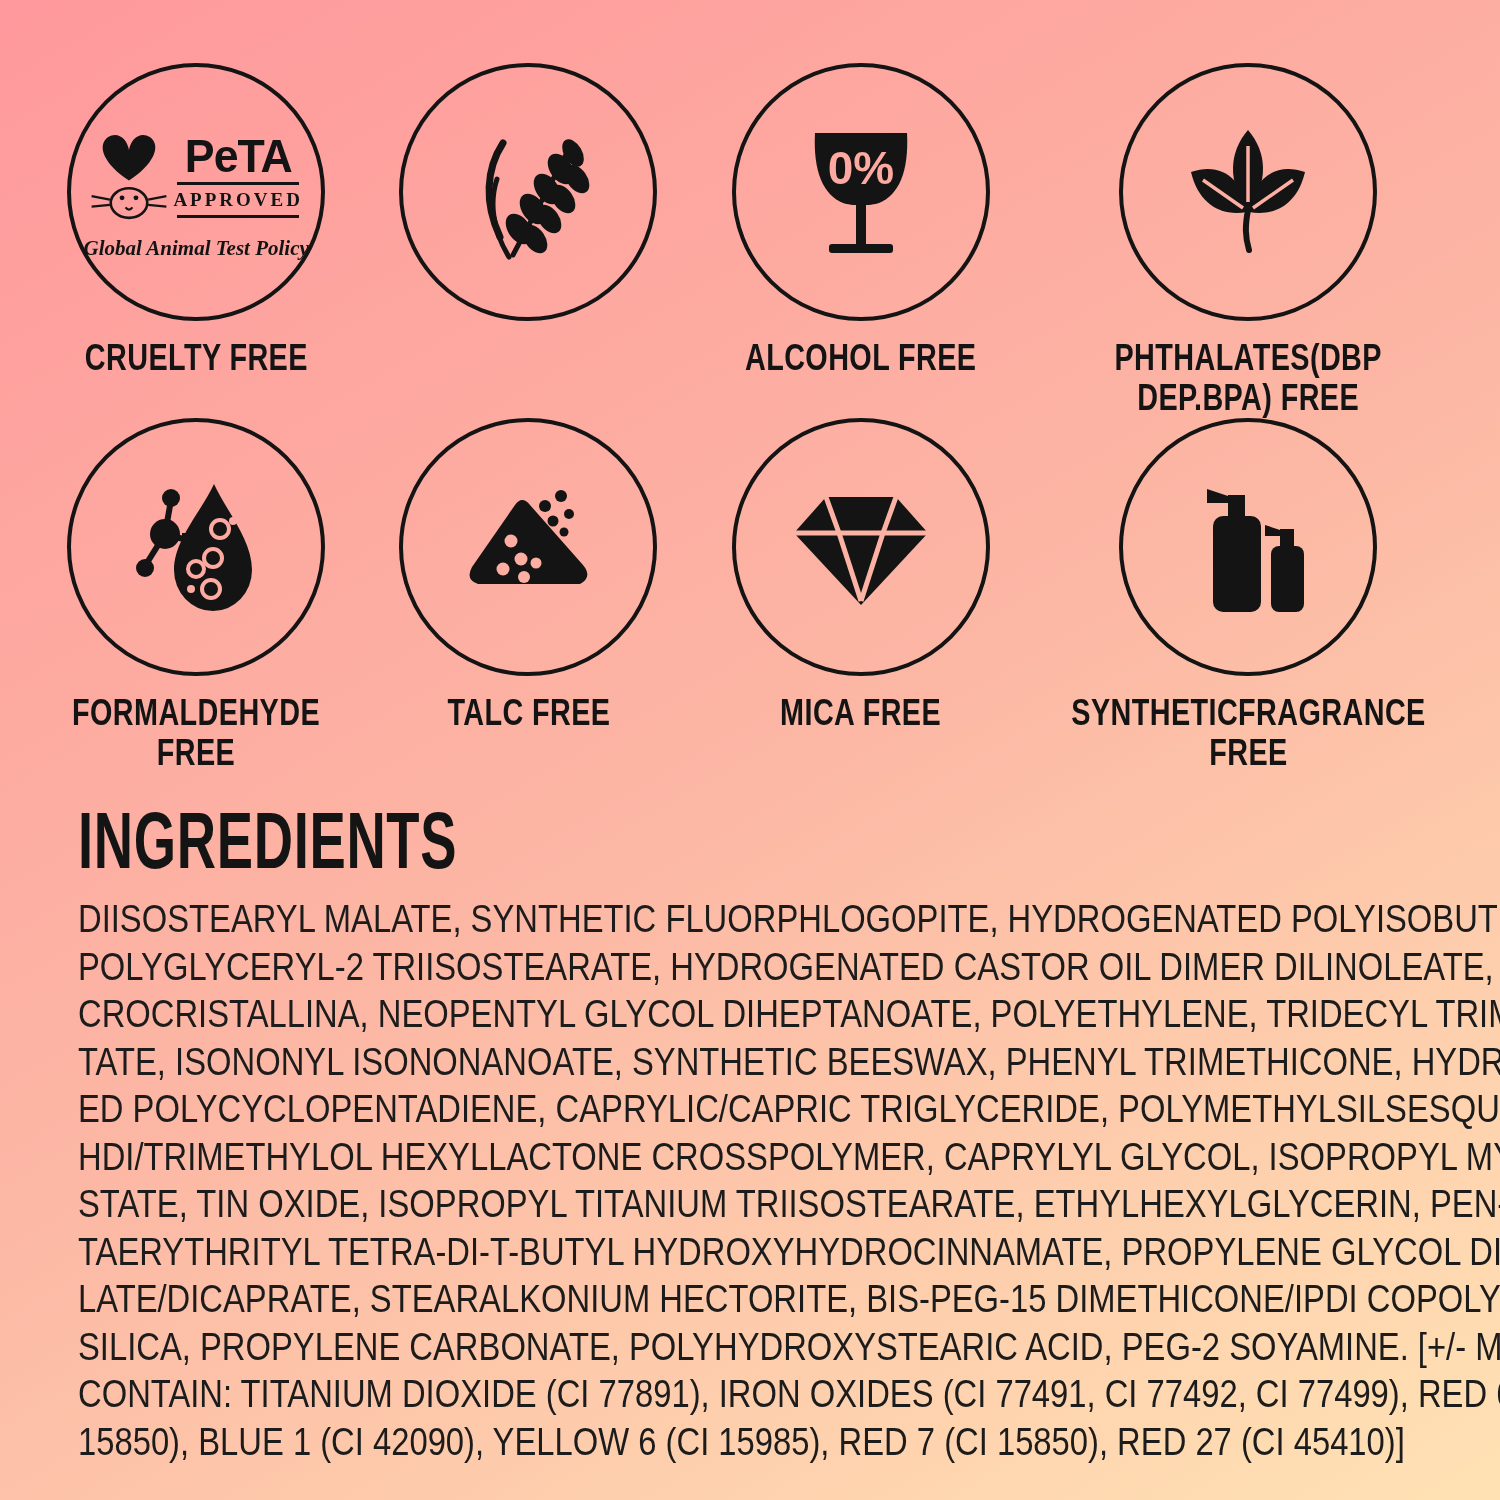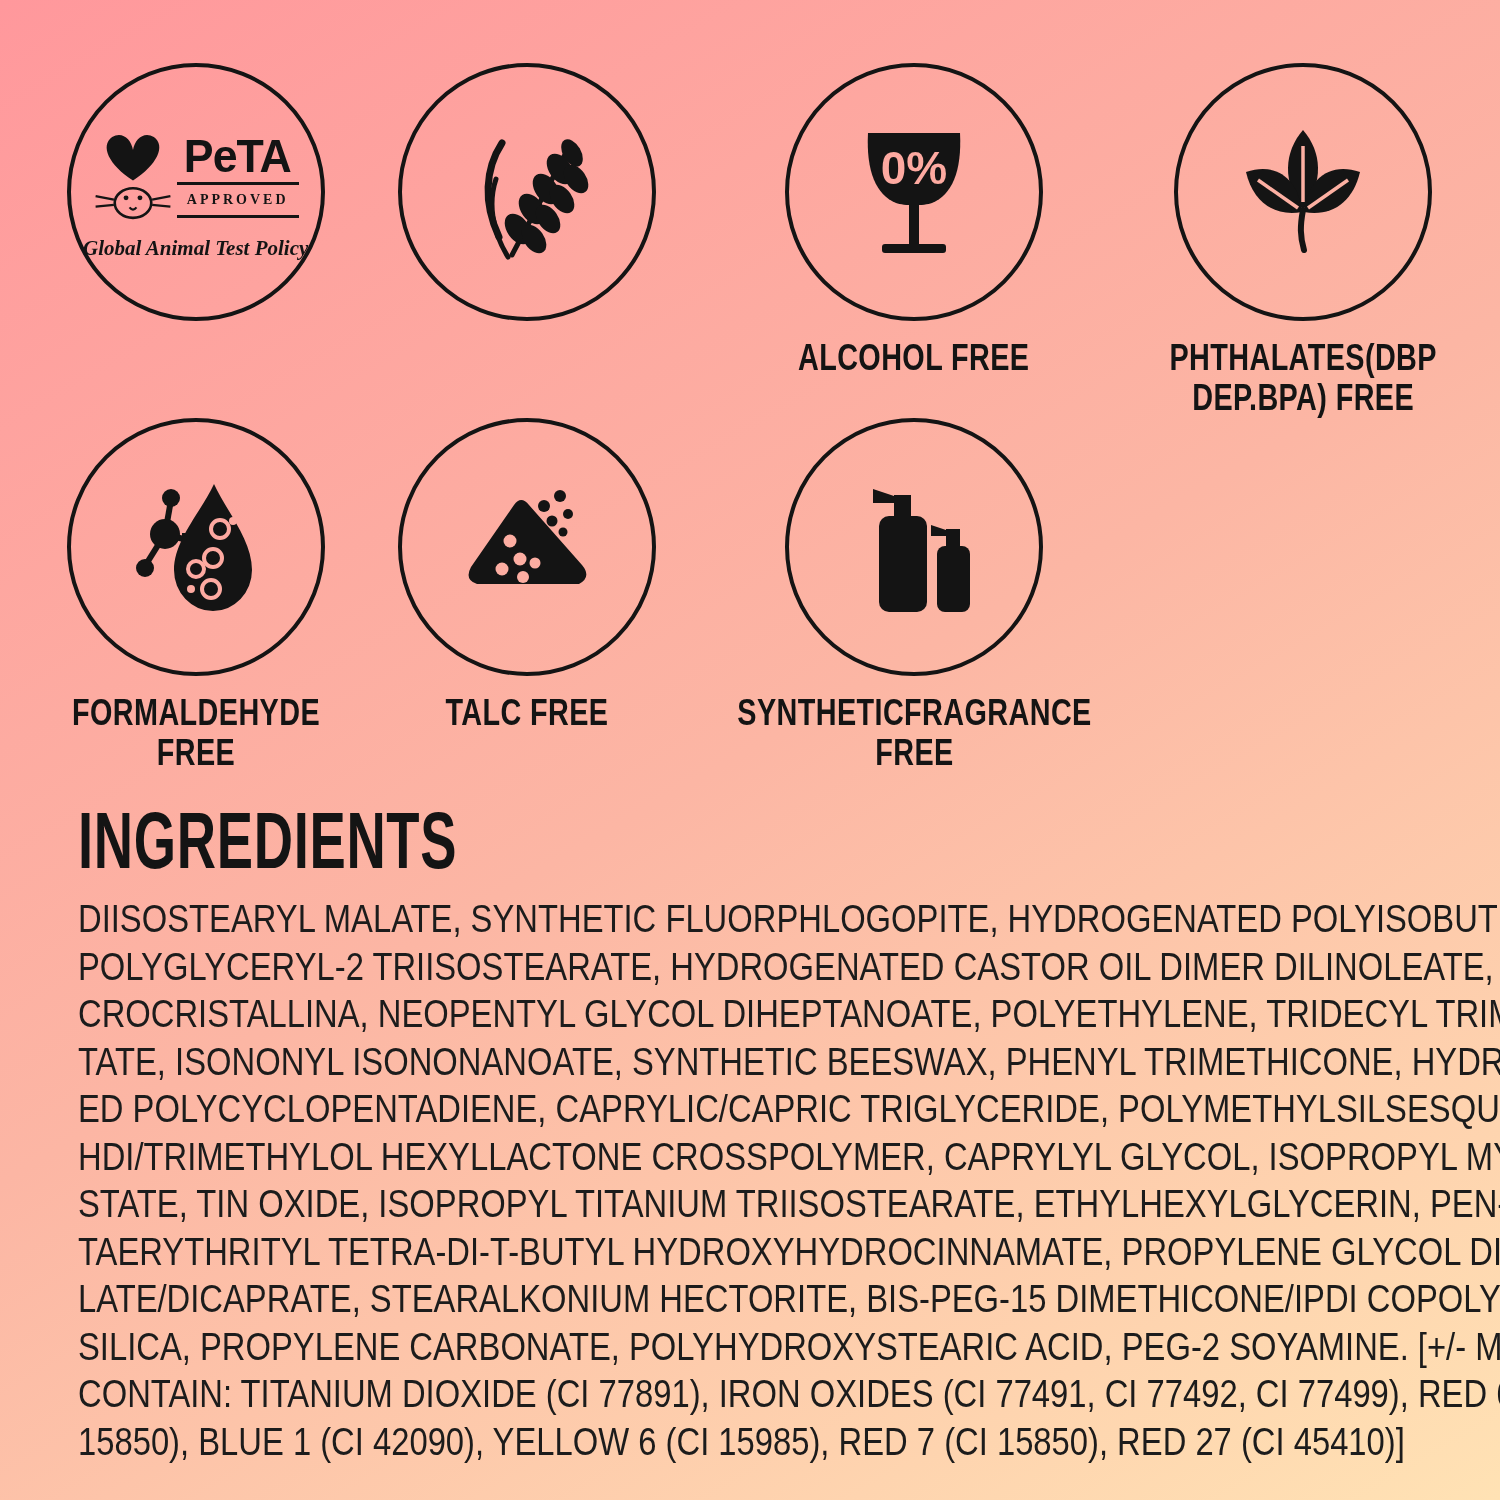--- a/index.html
+++ b/index.html
@@ -19,21 +19,21 @@
   .blabel .ln {
     font-size:36px; font-weight:700; line-height:40px; white-space:nowrap;
     transform:scaleX(0.8); letter-spacing:0.5px;
   }
   
   .peta { display:flex; flex-direction:column; align-items:center; width:224px; }
   .peta-top { display:flex; align-items:center; }
   .peta-right { display:flex; flex-direction:column; align-items:center; margin-left:4px; }
   .peta-brand { font-size:47px; font-weight:700; line-height:47px; transform:scaleX(0.95); letter-spacing:-1px; }
   .peta-rule { width:122px; height:3px; background:#141414; margin:3px 0; }
-  .peta-approved { font-family:"Liberation Serif", serif; font-size:14px; font-weight:700; letter-spacing:3px; line-height:24px; }
+  .peta-approved { font-family:"Liberation Serif", serif; font-size:19px; font-weight:700; letter-spacing:3px; line-height:24px; }
   .peta-policy { font-family:"Liberation Serif", serif; font-style:italic; font-weight:700; font-size:21px; margin-top:6px; white-space:nowrap; }
   
   .ingredients { margin:26px 0 8px 78px; }
   .ing-title {
     font-size:80px; font-weight:700; line-height:84px; letter-spacing:1px;
     transform:scaleX(0.68); transform-origin:0 50%; white-space:nowrap;
   }
   .ing-lines { margin-top:12px; }
   .ing-line {
     font-size:39px; line-height:47.5px; white-space:nowrap; color:#1c1c1c;
@@ -67,20 +67,24 @@
             <div class="peta-right">
               <div class="peta-brand">PeTA</div>
               <div class="peta-rule"></div>
               <div class="peta-approved">APPROVED</div>
               <div class="peta-rule"></div>
             </div>
           </div>
           <div class="peta-policy">Global Animal Test Policy</div>
         </div>
       </div>
+      <div class="blabel">
+        <div class="ln">CRUELTY FREE</div>
+        <div class="ln"></div>
+      </div>
     </div>
 
     <div class="badge">
       <div class="circle">
         <svg width="142" height="150" viewBox="0 0 142 150">
           <g stroke="#141414" fill="none" stroke-linecap="round">
             <path d="M46,26 C29,52 27,86 43,120" stroke-width="7"></path>
             <path d="M40,62 C32,86 36,114 52,140" stroke-width="5"></path>
             <path d="M56,138 L112,32" stroke-width="5"></path>
           </g>
@@ -200,20 +204,41 @@
             <circle cx="111" cy="55" r="4.5"></circle>
           </g>
         </svg>
       </div>
       <div class="blabel">
         <div class="ln">TALC FREE</div>
         <div class="ln"></div>
       </div>
     </div>
 
+    <div class="badge">
+      <div class="circle">
+        <svg width="150" height="128" viewBox="0 0 150 128">
+          <mask id="mGem">
+            <rect width="150" height="128" fill="#fff"></rect>
+            <g stroke="#000" stroke-width="5" fill="none">
+              <line x1="8" y1="50" x2="142" y2="50"></line>
+              <line x1="40" y1="14" x2="53" y2="50"></line>
+              <line x1="110" y1="14" x2="97" y2="50"></line>
+              <line x1="53" y1="50" x2="75" y2="118"></line>
+              <line x1="97" y1="50" x2="75" y2="118"></line>
+            </g>
+          </mask>
+          <polygon mask="url(#mGem)" fill="#141414" points="40,14 110,14 142,50 75,122 8,50"></polygon>
+        </svg>
+      </div>
+      <div class="blabel">
+        <div class="ln">MICA FREE</div>
+        <div class="ln"></div>
+      </div>
+    </div>
 
     <div class="badge">
       <div class="circle">
         <svg width="150" height="150" viewBox="0 0 150 150">
           <g fill="#141414">
             <rect x="40" y="44" width="48" height="96" rx="10"></rect>
             <rect x="55" y="23" width="17" height="24"></rect>
             <polygon points="55,24 34,17 34,31 55,31"></polygon>
             <rect x="98" y="74" width="33" height="66" rx="8"></rect>
             <rect x="107" y="57" width="14" height="19"></rect>

